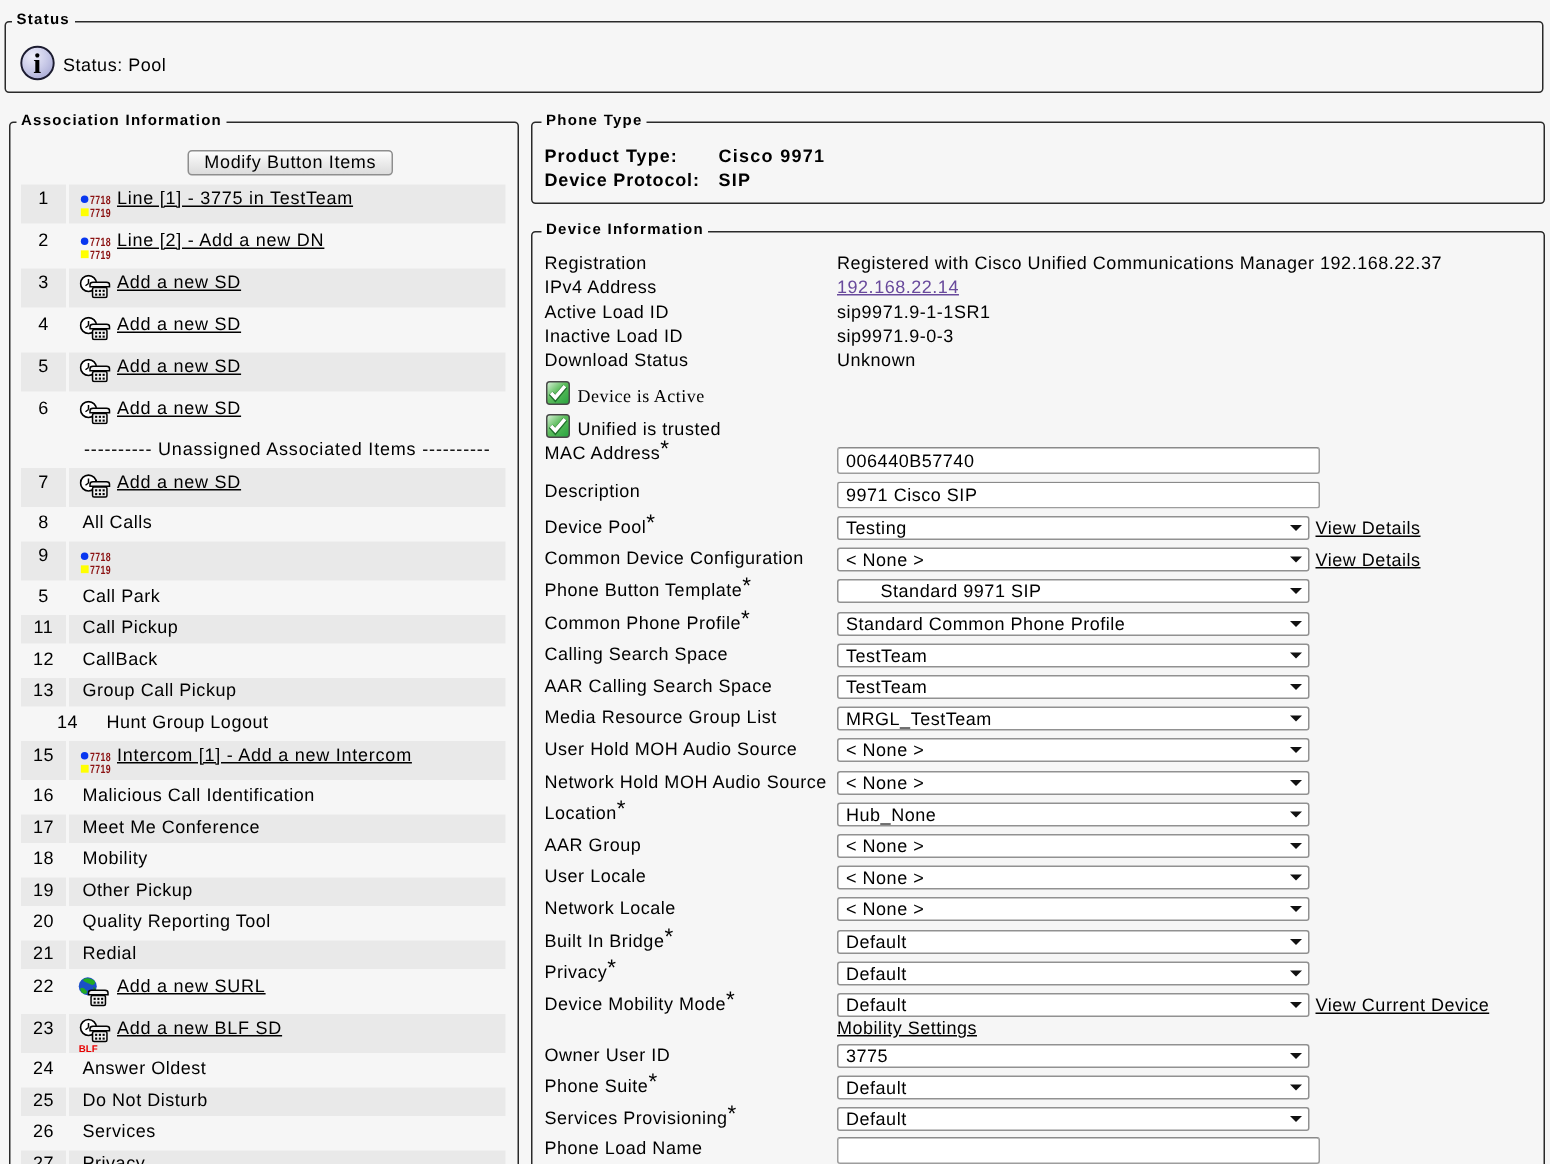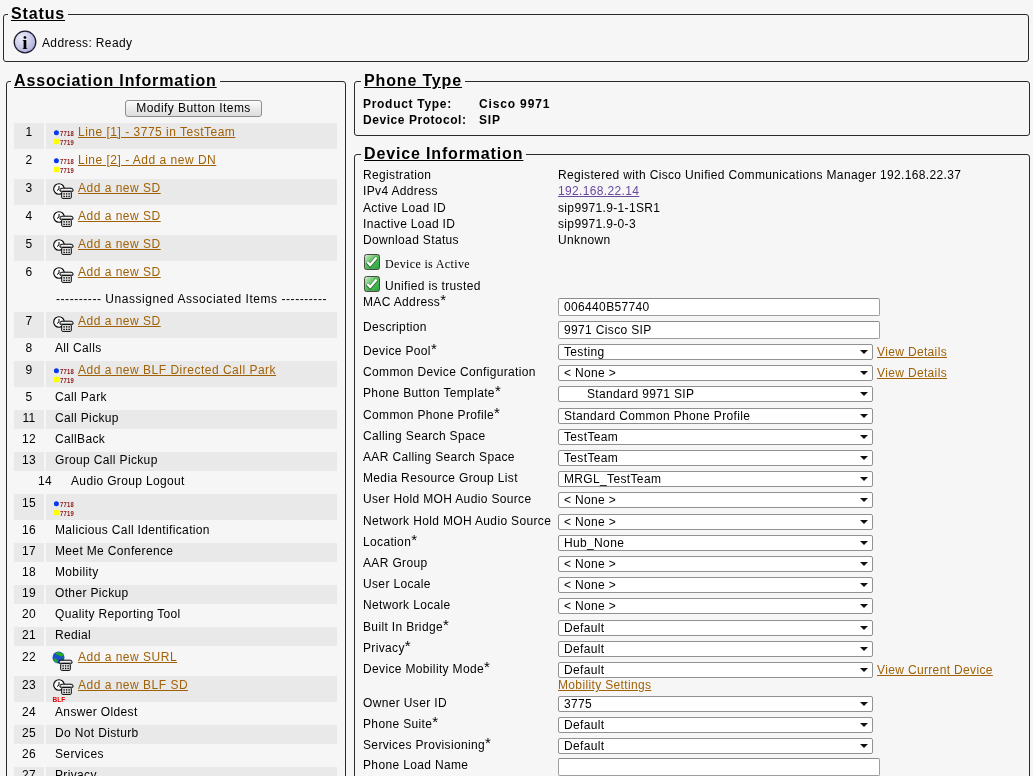--- a/index.html
+++ b/index.html
@@ -1,21 +1,21 @@
 <!DOCTYPE html>
 <html><head>
 <meta charset="utf-8">
 <style>
 html,body{margin:0;padding:0;}
 body{width:1033px;height:776px;overflow:hidden;position:relative;background:#f6f6f6;
  font-family:"Liberation Sans",sans-serif;font-size:12px;color:#000;letter-spacing:0.35px;}
 .fs{position:absolute;border:1px solid #2a2a2a;border-radius:3px;box-sizing:border-box;}
-.lg{position:absolute;top:-8px;font-weight:bold;font-size:16px;line-height:13px;letter-spacing:0.85px;background:#f6f6f6;padding:0 3px;white-space:nowrap;text-decoration:underline;}
+.lg{position:absolute;top:-8px;font-weight:bold;font-size:10px;line-height:13px;letter-spacing:0.85px;background:#f6f6f6;padding:0 3px;white-space:nowrap;}
 .ab{position:absolute;line-height:14px;white-space:nowrap;}
-a{color:#a16207;}
+a{color:#000000;}
 a.v{color:#694a9c;}
 sup.rq{font-size:15px;position:relative;top:0.5px;vertical-align:top;line-height:7px;letter-spacing:0;}
 
 .r{position:absolute;left:14px;width:323px;}
 .r .n{position:absolute;left:0;top:0;height:100%;width:30px;text-align:center;}
 .r .c{position:absolute;left:32px;top:0;height:100%;width:291px;}
 .g .n,.g .c{background:#e9e9e9;}
 .r19 .n,.r19 .c{line-height:17px;}
 .r26 .n,.r26 .c{line-height:19px;}
 .r .c .t{position:absolute;left:9px;top:0;white-space:nowrap;}
@@ -37,21 +37,21 @@
  <defs>
       <radialGradient id="ig" cx="35%" cy="30%" r="80%">
    <stop offset="0" stop-color="#eeeefa"></stop>
         <stop offset="0.55" stop-color="#c9cae8"></stop>
         <stop offset="1" stop-color="#a7a9d4"></stop>
  </radialGradient>
     </defs>
  <circle cx="12" cy="12" r="10.8" fill="url(#ig)" stroke="#1c1c30" stroke-width="1.3"></circle>
  <text x="12" y="18.6" text-anchor="middle" font-family="Liberation Serif" font-weight="bold" font-size="19" fill="#000">i</text>
 </svg>
-<span class="ab" style="left:42px;top:36px;">Address: Ready</span>
+<span class="ab" style="left:42px;top:36px;">Status: Pool</span>
 
 <div class="fs" style="left:6px;top:81px;width:340px;height:700px;"></div>
 <span class="lg" style="left:11px;top:74px;">Association Information</span>
 <div class="ab" id="btn" style="left:125px;top:100px;width:137px;height:17px;box-sizing:border-box;border:1px solid #8e8e8e;border-radius:3px;background:linear-gradient(#fdfdfd,#eaeaea 55%,#dcdcdc);text-align:center;line-height:15px;letter-spacing:0.45px;">Modify Button Items</div>
 
 <div id="rows">
 <div class="r r26 g" style="top:123px;height:26px;">
       <span class="n">1</span>
       <span class="c">
         <svg style="left:7px;top:6px" width="22" height="16" viewBox="0 0 22 16">
@@ -204,21 +204,20 @@
     </div>
 <div class="r r26 g" style="top:361px;height:26px;">
       <span class="n">9</span>
       <span class="c">
         <svg style="left:7px;top:6px" width="22" height="16" viewBox="0 0 22 16">
           <circle cx="3.4" cy="3.8" r="2.5" fill="#0837f0"></circle>
           <text x="7" y="7.2" font-size="8" font-weight="bold" fill="#8b1212" textLength="14" lengthAdjust="spacingAndGlyphs">7718</text>
           <rect x="0.9" y="9.9" width="5.2" height="5.2" fill="#ffff00"></rect>
           <text x="7" y="15.6" font-size="8" font-weight="bold" fill="#8b1212" textLength="14" lengthAdjust="spacingAndGlyphs">7719</text>
         </svg>
-        <a href="#">Add a new BLF Directed Call Park</a>
       </span>
     </div>
 <div class="r r19" style="top:389px;height:19px;">
       <span class="n">5</span>
       <span class="c">
         <span class="t">Call Park</span>
       </span>
     </div>
 <div class="r r19 g" style="top:410px;height:19px;">
       <span class="n">11</span>
@@ -234,32 +233,33 @@
     </div>
 <div class="r r19 g" style="top:452px;height:19px;">
       <span class="n">13</span>
       <span class="c">
         <span class="t">Group Call Pickup</span>
       </span>
     </div>
 <div class="r r19" style="top:473px;height:19px;margin-left:16px;">
       <span class="n">14</span>
       <span class="c">
-        <span class="t">Audio Group Logout</span>
+        <span class="t">Hunt Group Logout</span>
       </span>
     </div>
 <div class="r r26 g" style="top:494px;height:26px;">
       <span class="n">15</span>
       <span class="c">
         <svg style="left:7px;top:6px" width="22" height="16" viewBox="0 0 22 16">
           <circle cx="3.4" cy="3.8" r="2.5" fill="#0837f0"></circle>
           <text x="7" y="7.2" font-size="8" font-weight="bold" fill="#8b1212" textLength="14" lengthAdjust="spacingAndGlyphs">7718</text>
           <rect x="0.9" y="9.9" width="5.2" height="5.2" fill="#ffff00"></rect>
           <text x="7" y="15.6" font-size="8" font-weight="bold" fill="#8b1212" textLength="14" lengthAdjust="spacingAndGlyphs">7719</text>
         </svg>
+        <a href="#">Intercom [1] - Add a new Intercom</a>
       </span>
     </div>
 <div class="r r19" style="top:522px;height:19px;">
       <span class="n">16</span>
       <span class="c">
         <span class="t">Malicious Call Identification</span>
       </span>
     </div>
 <div class="r r19 g" style="top:543px;height:19px;">
       <span class="n">17</span>

